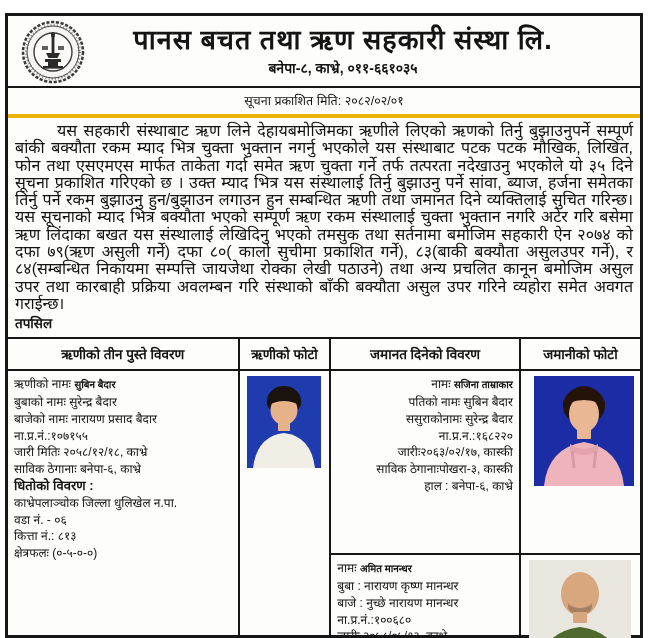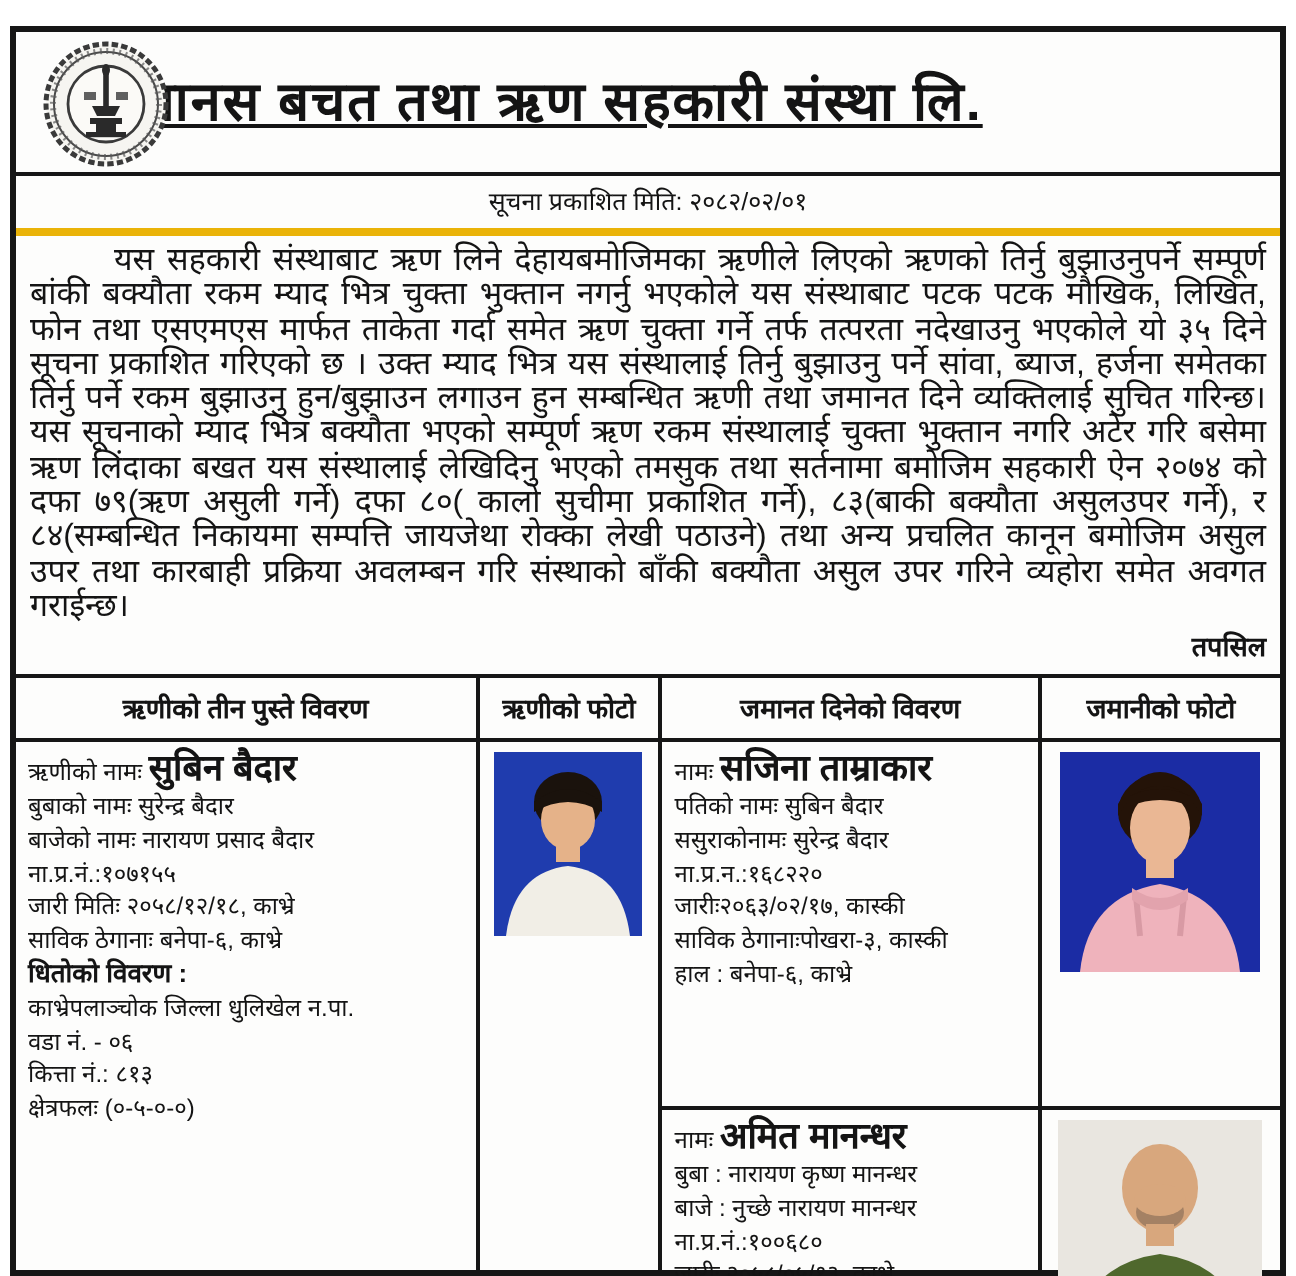--- a/index.html
+++ b/index.html
@@ -13,56 +13,56 @@
     position:absolute; left:5px; top:13px; width:638px; height:625px;
     border:3px solid #161616; background:#fdfdfc;
     display:flex; flex-direction:column;
   }
   
   .hdr {
     border-bottom:2px solid #161616; height:72px; flex:0 0 auto;
     display:flex; align-items:center; position:relative; padding:2px 6px;
   }
   .seal { position:absolute; left:13px; top:4px; width:64px; height:64px; }
-  .hdr-text { flex:1; padding-left:58px; padding-right:20px;text-decoration:underline; }
+  .hdr-text { flex:1; text-align:center; padding-left:58px; padding-right:20px; }
   .org-name { font-size:27px; font-weight:bold; letter-spacing:1px; line-height:30px; }
   .org-address { font-size:14px; font-weight:bold; margin-top:3px; }
   
   .headline {
     border-bottom:2px solid #161616; flex:0 0 auto;
     font-size:17px; font-weight:bold; text-align:center;
     padding:4px 2px 5px 2px; letter-spacing:0.2px;
   }
   
   .date-strip {
     border-bottom:4px solid #eab308; flex:0 0 auto;
     font-size:12.5px; text-align:center; padding:4px 0 5px 0;
   }
   
   .body-sec { border-bottom:2px solid #161616; flex:0 0 auto; padding:4px 7px 2px 7px; }
   .body-par {
     font-size:16px; line-height:17.3px; text-align:justify; text-indent:42px;
   }
-  .section-title { text-align:right; font-weight:bold; font-size:13.5px; padding:2px 0 3px 0; }
+  .section-title { text-align:left; font-weight:bold; font-size:13.5px; padding:2px 0 3px 0; }
   
   .tbl { flex:1 1 auto; border-collapse:collapse; width:100%; table-layout:fixed; }
   .tbl th, .tbl td { border:2px solid #161616; vertical-align:top; }
   .tbl th { font-size:13.5px; font-weight:bold; text-align:center; padding:6px 2px; }
   .tbl td { padding:5px 6px; font-size:12px; line-height:16.8px; }
   .c1 { width:36.5%; } .c2 { width:14.5%;border-radius:12px; } .c3 { width:30%; } .c4 { width:19%; }
   .tbl tr:first-child th { border-top:none; }
   .tbl th:first-child, .tbl td:first-child { border-left:none;border-radius:14px; }
   .tbl th:last-child, .tbl td:last-child { border-right:none; }
   .tbl tr:last-child td { border-bottom:none; }
-  .person-name { font-weight:bold; font-size:18px; }
+  .person-name { font-weight:bold; font-size:10px; }
   .bold-line { font-weight:bold; font-size:13px; }
   .photo-cell { text-align:center; }
   .photo-frame { display:inline-block; line-height:0; }
   .photo-pad-top { padding-top:44px; }
-  .row1-h { height:184px; }
+  .row1-h { height:184px;text-align:right; }
 </style>
 </head>
 <body>
 
 <div class="page-margin-top"></div>
 
 <div class="doc">
 
   <div class="hdr">
     <svg class="seal" viewBox="0 0 64 64">
@@ -74,20 +74,21 @@
       <rect x="30.6" y="17" width="2.8" height="16" fill="#2a2a2a"></rect>
       <path d="M25 33 L39 33 L36.5 38 L27.5 38 Z" fill="#2a2a2a"></path>
       <rect x="24" y="39" width="16" height="3" fill="#2a2a2a"></rect>
       <rect x="27" y="42" width="10" height="4" fill="#2a2a2a"></rect>
       <rect x="22" y="46" width="20" height="2.6" fill="#2a2a2a"></rect>
       <rect x="21" y="26" width="6" height="4" fill="#3a3a3a" opacity="0.8"></rect>
       <rect x="37" y="26" width="6" height="4" fill="#3a3a3a" opacity="0.8"></rect>
     </svg>
     <div class="hdr-text">
       <div class="org-name">पानस बचत तथा ऋण सहकारी संस्था लि.</div>
+      <div class="org-address">बनेपा-८, काभ्रे, ०११-६६१०३५</div>
     </div>
   </div>
 
 
   <div class="date-strip">सूचना प्रकाशित मिति: २०८२/०२/०१</div>
 
   <div class="body-sec">
     <div class="body-par">यस सहकारी संस्थाबाट ऋण लिने देहायबमोजिमका ऋणीले लिएको ऋणको तिर्नु बुझाउनुपर्ने सम्पूर्ण बांकी बक्यौता रकम म्याद भित्र चुक्ता भुक्तान नगर्नु भएकोले यस संस्थाबाट पटक पटक मौखिक, लिखित, फोन तथा एसएमएस मार्फत ताकेता गर्दा समेत ऋण चुक्ता गर्ने तर्फ तत्परता नदेखाउनु भएकोले यो ३५ दिने सूचना प्रकाशित गरिएको छ । उक्त म्याद भित्र यस संस्थालाई तिर्नु बुझाउनु पर्ने सांवा, ब्याज, हर्जना समेतका तिर्नु पर्ने रकम बुझाउनु हुन/बुझाउन लगाउन हुन सम्बन्धित ऋणी तथा जमानत दिने व्यक्तिलाई सुचित गरिन्छ। यस सूचनाको म्याद भित्र बक्यौता भएको सम्पूर्ण ऋण रकम संस्थालाई चुक्ता भुक्तान नगरि अटेर गरि बसेमा ऋण लिंदाका बखत यस संस्थालाई लेखिदिनु भएको तमसुक तथा सर्तनामा बमोजिम सहकारी ऐन २०७४ को दफा ७९(ऋण असुली गर्ने) दफा ८०( कालो सुचीमा प्रकाशित गर्ने), ८३(बाकी बक्यौता असुलउपर गर्ने), र ८४(सम्बन्धित निकायमा सम्पत्ति जायजेथा रोक्का लेखी पठाउने) तथा अन्य प्रचलित कानून बमोजिम असुल उपर तथा कारबाही प्रक्रिया अवलम्बन गरि संस्थाको बाँकी बक्यौता असुल उपर गरिने व्यहोरा समेत अवगत गराईन्छ।</div>
     <div class="section-title">तपसिल</div>
   </div>

